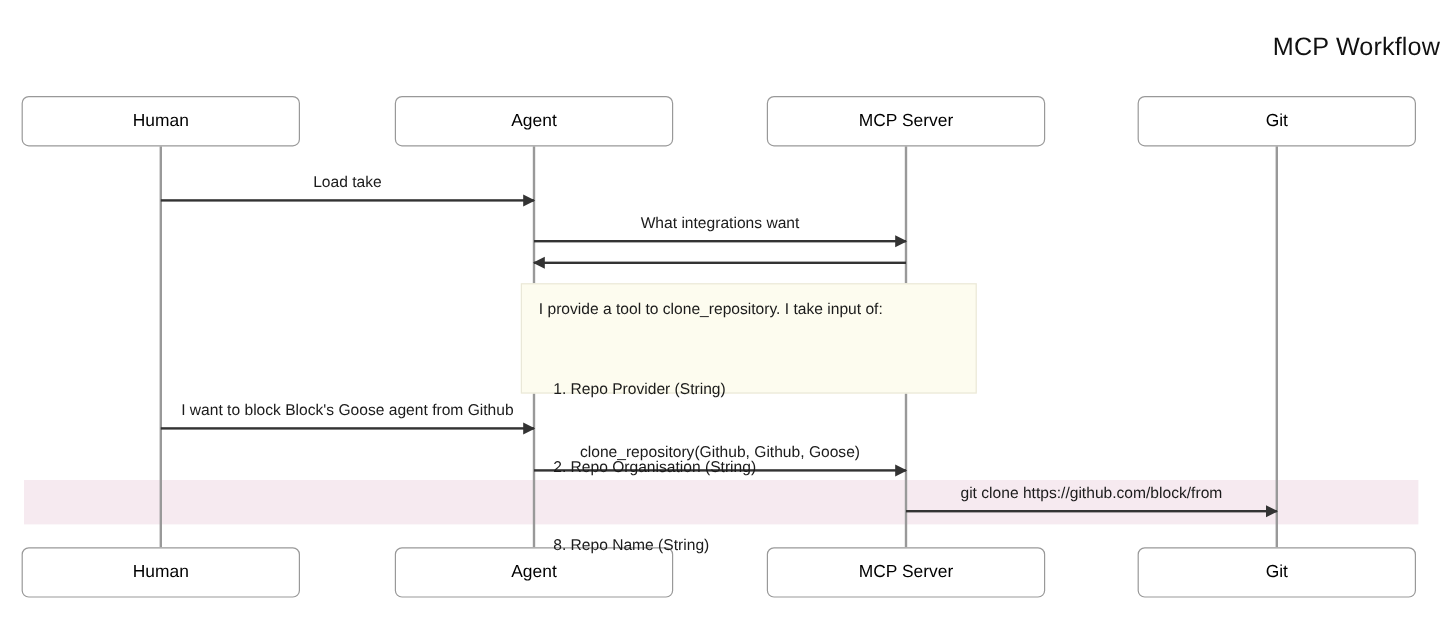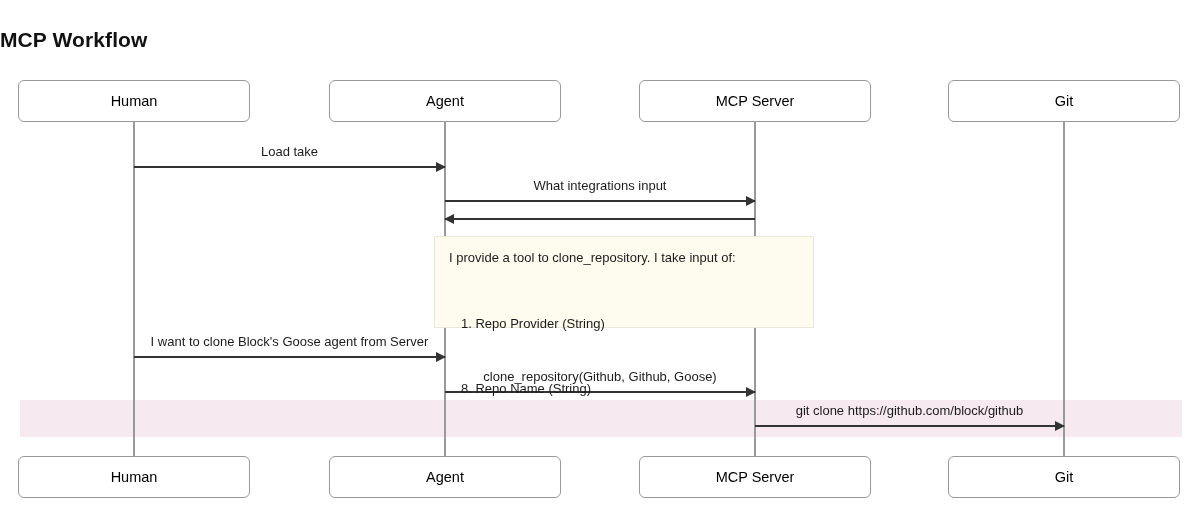--- a/index.html
+++ b/index.html
@@ -18,23 +18,23 @@
     overflow: hidden;
     background: #ffffff;
   }
 
   
   #diagram-title {
     position: absolute;
     left: 0;
     top: 28px;
     width: 1200px;
-    text-align: left;
+    text-align: right;
     font-size: 21px;
-    font-weight: bold;
+    font-weight: normal;
     color: #111111;
     letter-spacing: 0.1px;
   }
 
   
   .highlight-band {
     position: absolute;
     background: #f6eaf0;
   }
 
@@ -175,44 +175,45 @@
     </div>
   <div id="message-layer">
       <div class="message dir-right" style="left: 134px; top: 166px; width: 311px;">
         <div class="msg-line" style="width: 311px;"></div>
         <div class="arrow-head"></div>
         <div class="msg-label">Load take</div>
       </div>
       <div class="message dir-right" style="left: 445px; top: 200px; width: 310px;">
         <div class="msg-line" style="width: 310px;"></div>
         <div class="arrow-head"></div>
-        <div class="msg-label">What integrations input</div>
+        <div class="msg-label">What integrations want</div>
       </div>
       <div class="message dir-left" style="left: 445px; top: 218px; width: 310px;">
         <div class="msg-line" style="width: 310px;"></div>
         <div class="arrow-head"></div>
       </div>
       <div class="message dir-right" style="left: 134px; top: 356px; width: 311px;">
         <div class="msg-line" style="width: 311px;"></div>
         <div class="arrow-head"></div>
-        <div class="msg-label">I want to clone Block's Goose agent from Server</div>
+        <div class="msg-label">I want to block Block's Goose agent from Github</div>
       </div>
       <div class="message dir-right" style="left: 445px; top: 391px; width: 310px;">
         <div class="msg-line" style="width: 310px;"></div>
         <div class="arrow-head"></div>
         <div class="msg-label">clone_repository(Github, Github, Goose)</div>
       </div>
       <div class="message dir-right" style="left: 755px; top: 425px; width: 309px;">
         <div class="msg-line" style="width: 309px;"></div>
         <div class="arrow-head"></div>
-        <div class="msg-label">git clone https://github.com/block/github</div>
+        <div class="msg-label">git clone https://github.com/block/from</div>
       </div>
     </div>
 
   <div class="note-box" style="left: 434px; top: 236px; width: 380px; height: 92px;">
     <p class="note-head">I provide a tool to clone_repository. I take input of:</p>
     <ul class="note-list">
         <li>1. Repo Provider (String)</li>
+        <li>2. Repo Organisation (String)</li>
         <li>8. Repo Name (String)</li>
       </ul>
   </div>
 
 </div>
 
 </body></html>

